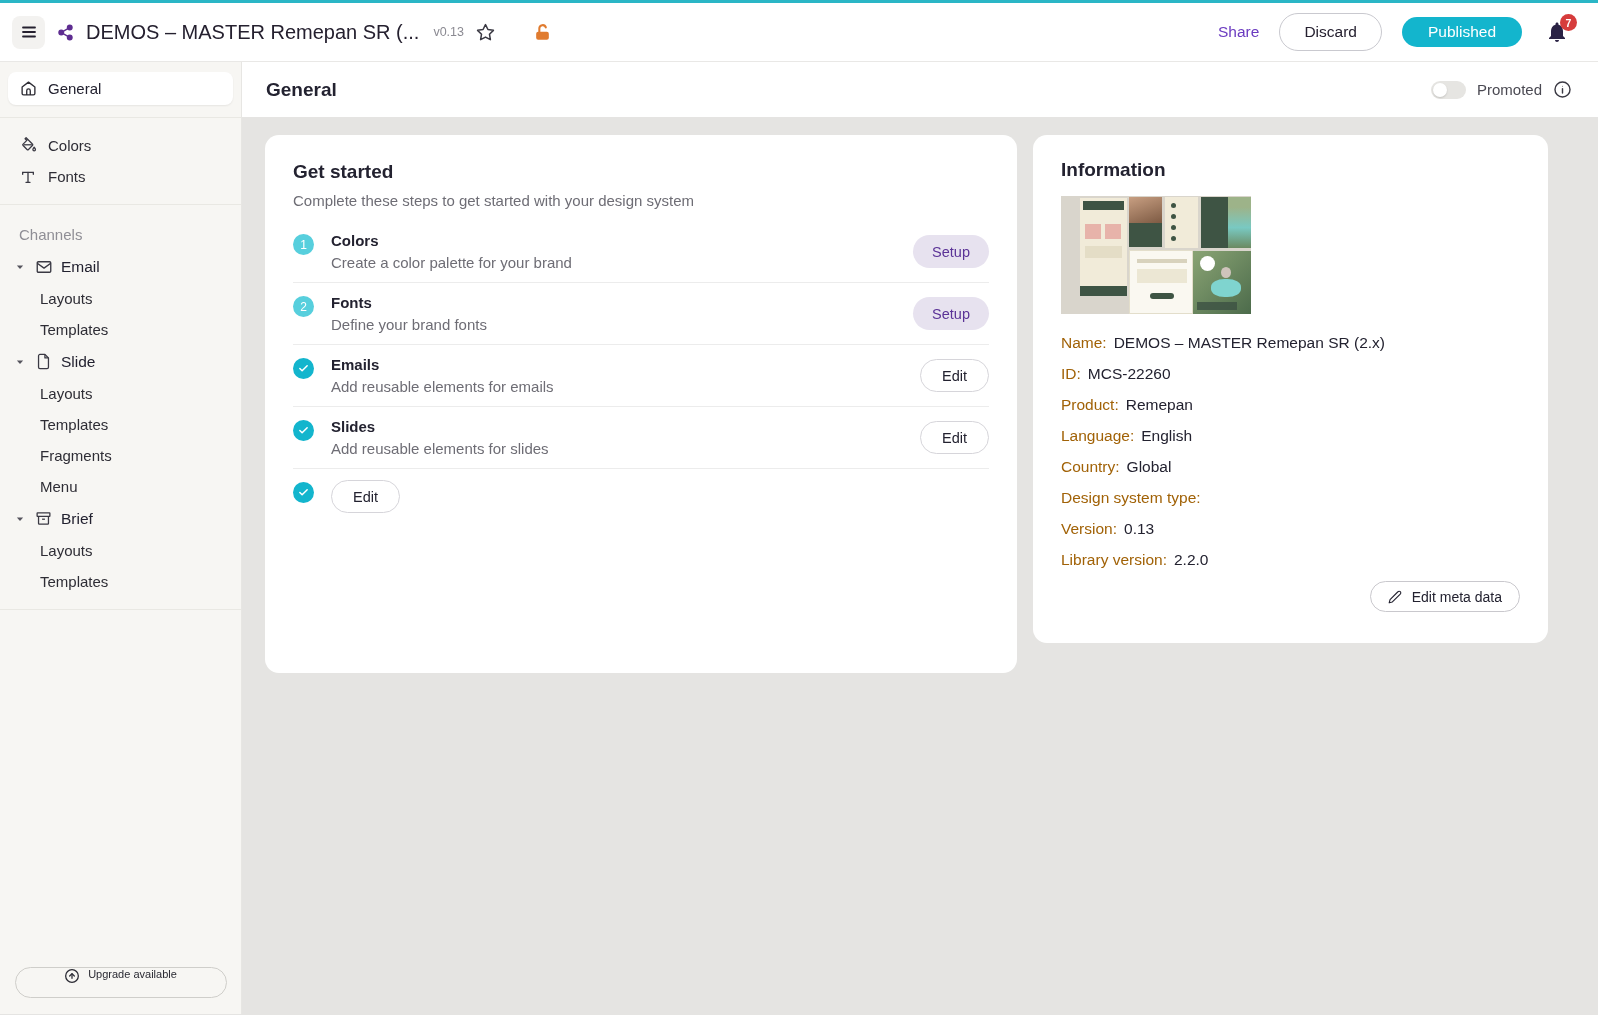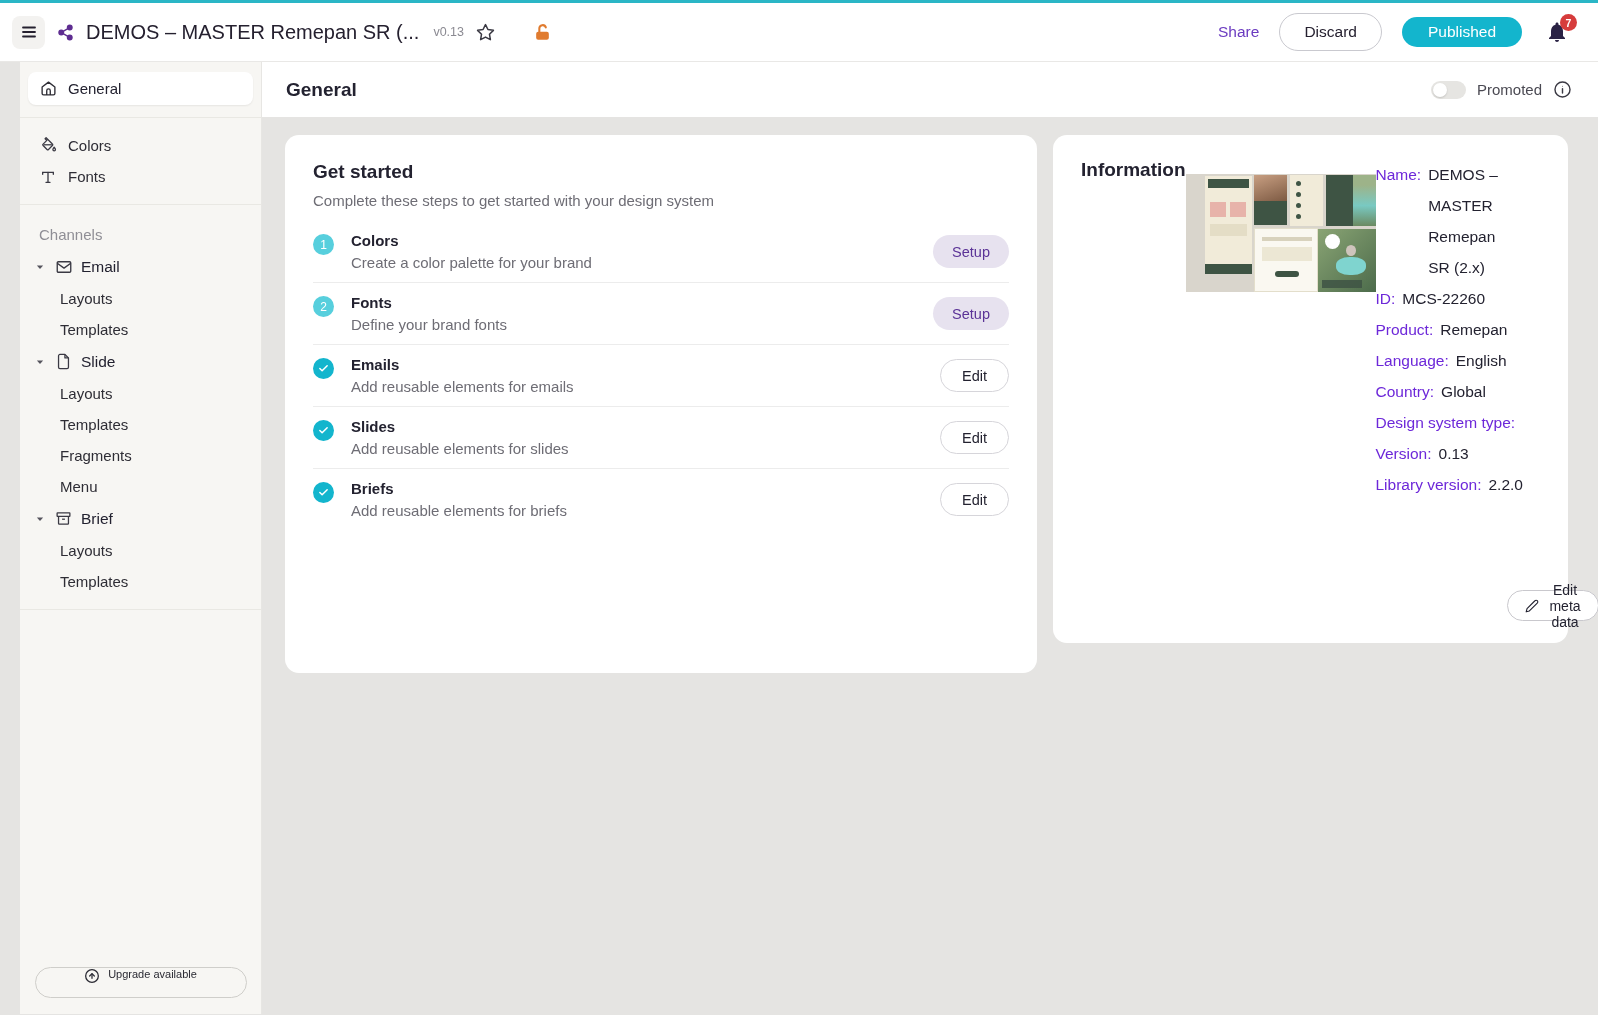--- a/index.html
+++ b/index.html
@@ -40,21 +40,21 @@
   }
   .bell-wrap { position: relative; width: 30px; height: 30px; display: grid; place-items: center; cursor: pointer; }
   .bell-glyph { color: #2a2244; }
   .bell-badge {
     position: absolute; top: -3px; right: -5px; min-width: 17px; height: 17px;
     border-radius: 9px; background: #d63c3c; color: #fff; font-size: 10.5px;
     font-weight: 700; display: grid; place-items: center; padding: 0 2px;
   }
 
   
-  .app { display: flex; height: 952px; padding-left: 20px; }
+  .app { display: flex; height: 952px; }
 
   
   .sidebar {
     width: 242px; background: #f7f6f3; border-right: 1px solid #e7e6e3;
     padding: 10px 8px 16px; display: flex; flex-direction: column; flex: none;
   }
   .side-selected {
     background: #fff; border-radius: 8px; height: 33px; display: flex;
     align-items: center; gap: 11px; padding: 0 11px; font-size: 15px;
     font-weight: 500; color: #232230; box-shadow: 0 1px 2px rgba(0,0,0,.07);
@@ -129,21 +129,21 @@
     background: #e7e2ef; color: #5b3397; font-size: 14.5px; font-weight: 500;
     cursor: pointer; font-family: inherit;
   }
   .btn-edit {
     height: 33px; padding: 0 21px; border-radius: 17px; background: #fff;
     border: 1.5px solid #d6d5da; font-size: 14.5px; color: #232230;
     cursor: pointer; font-family: inherit;
   }
 
   
-  .info-card { width: 515px; height: 508px; padding: 24px 28px 22px; display: flex; flex-direction: row; }
+  .info-card { width: 515px; height: 508px; padding: 24px 28px 22px; display: flex; flex-direction: column; }
   .thumb {
     width: 190px; height: 118px; margin: 15px 0 13px; position: relative;
     background: #d9d5cc; overflow: hidden; flex: none;
   }
   .thumb div { position: absolute; }
   .tA { left: 19px; top: 2px; width: 47px; height: 98px; background: #f1ebd9; }
   .tA .hd { left: 3px; top: 3px; width: 41px; height: 9px; background: #3e5444; }
   .tA .c1 { left: 5px; top: 26px; width: 16px; height: 15px; background: #e7b3aa; }
   .tA .c2 { left: 25px; top: 26px; width: 16px; height: 15px; background: #e7b3aa; }
   .tA .bd { left: 5px; top: 48px; width: 37px; height: 12px; background: #e4ddc6; }
@@ -161,21 +161,21 @@
   .tF .ln1 { left: 7px; top: 8px; width: 50px; height: 4px; background: #d8d2bd; }
   .tF .ln2 { left: 7px; top: 18px; width: 50px; height: 14px; background: #ece7d4; }
   .tG  { left: 132px; top: 55px; width: 58px; height: 63px; background: linear-gradient(135deg,#8aa474,#4c6b4b); }
   .tG .circ { left: 7px; top: 5px; width: 15px; height: 15px; border-radius: 50%; background: #fff; }
   .tG .shirt { left: 18px; top: 28px; width: 30px; height: 18px; border-radius: 45%; background: #7fd4cf; }
   .tG .head { left: 28px; top: 16px; width: 10px; height: 11px; border-radius: 50%; background: #cfc4bc; }
   .tG .cap { left: 4px; bottom: 4px; width: 40px; height: 8px; background: rgba(62,84,68,.85); }
 
   .info-fields { }
   .info-field { display: flex; gap: 7px; font-size: 15.5px; line-height: 31px; }
-  .info-field .lbl { color: #6d28d9; flex: none; }
+  .info-field .lbl { color: #a16207; flex: none; }
   .info-field .val { color: #232230; }
   .btn-meta {
     align-self: flex-end; margin-top: 6px; height: 31px; border-radius: 16px;
     border: 1px solid #c9c8cd; background: #fff; display: flex; align-items: center;
     gap: 10px; padding: 0 17px; font-size: 14px; color: #232230; cursor: pointer;
     font-family: inherit;
   }
   svg { display: block; }
 </style>
 </head>
@@ -410,24 +410,20 @@
             </div>
             <button class="btn-edit">Edit</button>
           </div>
 
           <div class="step">
             <span class="step-badge done">
               <svg width="11" height="11" viewBox="0 0 24 24" fill="none" stroke="#fff" stroke-width="3.2" stroke-linecap="round" stroke-linejoin="round">
                   <polyline points="20 6 9 17 4 12"></polyline>
                 </svg>
             </span>
-            <div class="step-text">
-              <div class="step-title">Briefs</div>
-              <div class="step-desc">Add reusable elements for briefs</div>
-            </div>
             <button class="btn-edit">Edit</button>
           </div>
         </div>
       </section>
 
       <section class="card info-card">
         <h2 class="card-title">Information</h2>
 
         <div class="thumb">
           <div class="tA">

